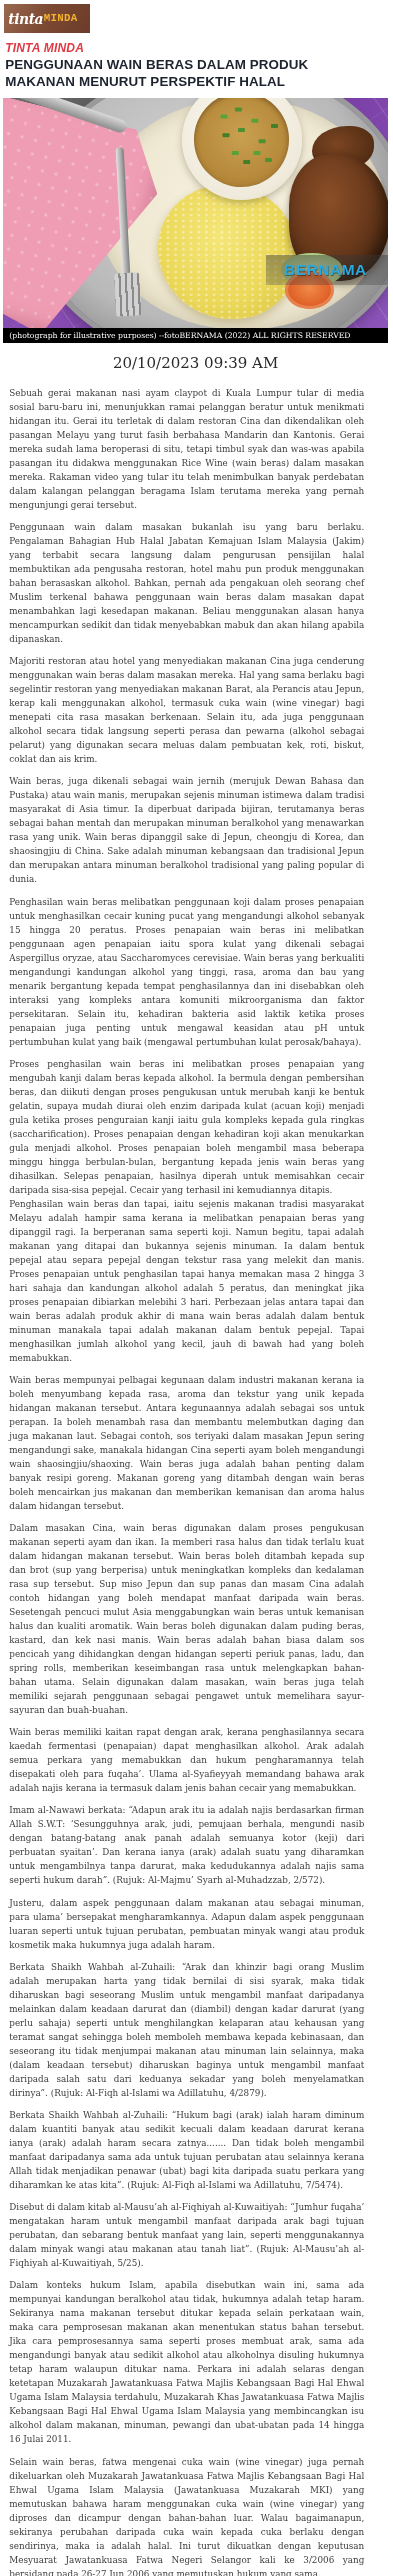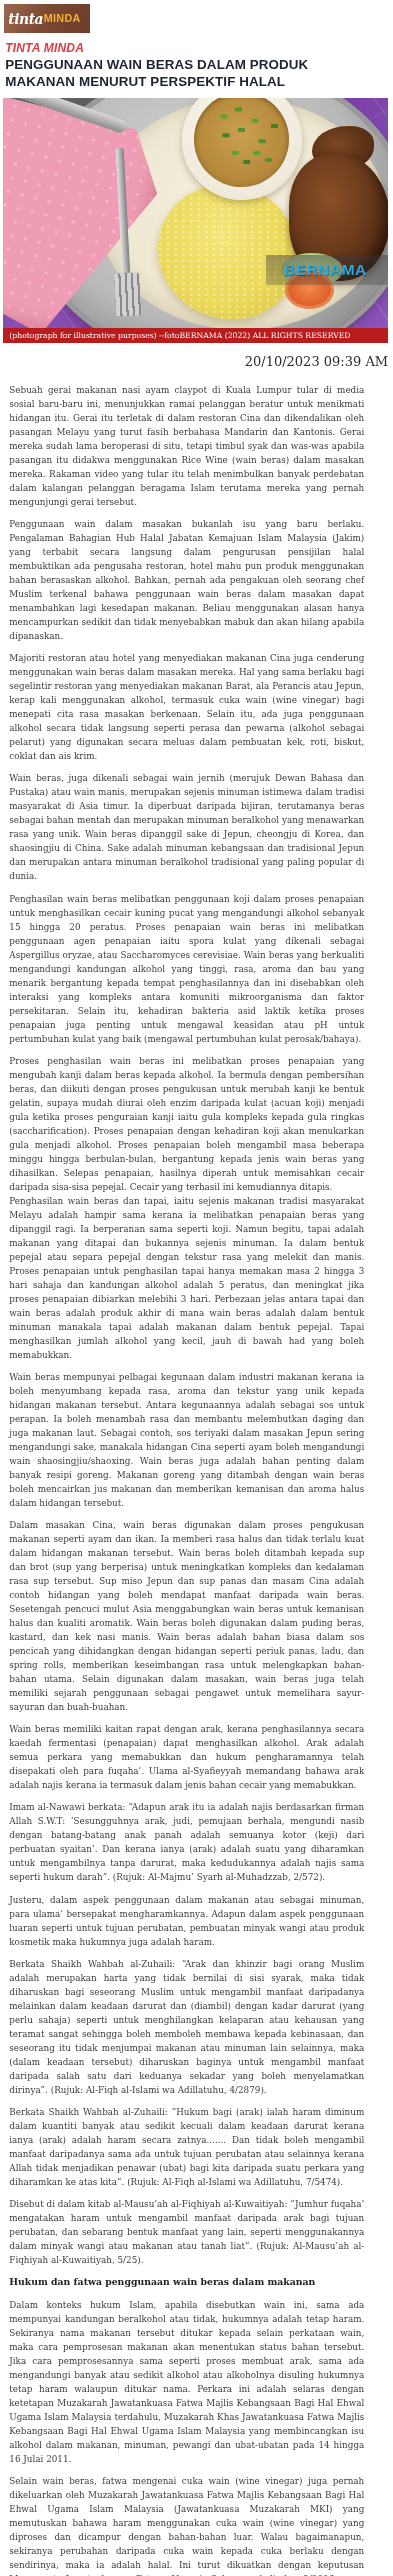--- a/index.html
+++ b/index.html
@@ -3,21 +3,21 @@
 <meta charset="utf-8">
 <style>
   html,body{margin:0;padding:0;background:#ffffff;}
   body{width:393px;font-family:"DejaVu Serif",serif;color:#3d3d3d;}
   .page{width:393px;box-sizing:border-box;padding:4.1px 4.1px 10.3px 3.1px;background:#fff;}
 
   
   .logo{width:86px;height:29px;background:linear-gradient(115deg,#9a6a50 0%,#7d4a33 45%,#6b3c2a 100%);
         display:flex;align-items:center;padding-left:4.1px;box-sizing:border-box;margin-left:1px;cursor:pointer;}
   .logo .script{font-family:"DejaVu Serif",serif;font-style:italic;font-weight:bold;color:#fff;font-size:14px;line-height:1;letter-spacing:-0.5px;}
-  .logo .boldword{font-family:Liberation Sans, sans-serif;font-weight:bold;color:#f2b22e;font-size:10.8px;line-height:1;margin-left:0.5px;letter-spacing:0.3px;}
+  .logo .boldword{font-family:Liberation Mono, monospace;font-weight:bold;color:#f2b22e;font-size:10.8px;line-height:1;margin-left:0.5px;letter-spacing:0.3px;}
   .category{margin:8.2px 0 2.1px 2.1px;font-family:"Liberation Sans",sans-serif;font-weight:bold;font-size:12px;letter-spacing:0.2px;color:#e03a44;font-style:italic;}
   .title{margin:1px 0 7.2px 2.1px;font-family:"Liberation Sans",sans-serif;font-weight:bold;font-size:13.4px;line-height:16.5px;color:#1d2430;letter-spacing:0.1px;width:371px;}
 
   
   .hero{width:385px;}
   .photo{position:relative;width:385px;height:230px;overflow:hidden;
          background:linear-gradient(125deg,#6f3d9b 0%,#8a4fb5 35%,#7a3fa6 60%,#8d55bb 100%);}
   .photo .cloth-lines{position:absolute;inset:0;
          background:repeating-linear-gradient(55deg,rgba(255,255,255,0.10) 0 1.5px,transparent 1.5px 29px),
                     repeating-linear-gradient(-35deg,rgba(255,255,255,0.06) 0 1px,transparent 1px 36px);}
@@ -67,26 +67,26 @@
   .fork{position:absolute;left:109px;top:49px;width:25px;height:170px;transform:rotate(-3deg);}
   .fork .handle{position:absolute;left:7.7px;top:0;width:8.8px;height:129px;border-radius:4.6px;
         background:linear-gradient(90deg,#e4e4e4,#9f9f9f 70%,#7c7c7c);}
   .fork .head{position:absolute;left:0;top:126px;width:25px;height:43px;border-radius:3.1px 3.1px 2.1px 2.1px;
         background:repeating-linear-gradient(90deg,#d2d2d2 0 4.1px,#8a8a8a 4.1px 6.2px);}
   .watermark-band{position:absolute;right:0;bottom:43px;width:122px;height:30px;
         background:linear-gradient(rgba(55,55,55,0.45),rgba(55,55,55,0.30));
         display:flex;align-items:center;padding-left:18px;box-sizing:border-box;}
   .watermark{font-family:"Liberation Sans",sans-serif;font-weight:bold;font-size:15.5px;letter-spacing:0.5px;
         color:#2aa9e0;text-shadow:0.5px 1px 1px rgba(0,0,0,0.45);}
-  .caption{width:385px;box-sizing:border-box;background:#b91c1c;color:#ffffff;
+  .caption{width:385px;box-sizing:border-box;background:#000000;color:#ffffff;
         font-family:"DejaVu Serif",serif;font-size:7.7px;line-height:15.5px;height:15.5px;padding-left:6.2px;
         white-space:nowrap;overflow:hidden;}
 
   
-  .date-row{width:385px;text-align:right;margin-top:11.3px;font-size:13px;color:#2b2b2b;}
+  .date-row{width:385px;text-align:center;margin-top:11.3px;font-size:15px;color:#2b2b2b;}
   .byline{margin:11.3px 0 0 6.2px;width:361px;font-size:9.3px;font-weight:bold;font-style:italic;color:#2b2b2b;}
 
   
   .article{margin:13.4px 0 0 6.2px;width:355px;}
   .para{margin:0 0 8.2px 0;font-size:8.8px;line-height:14px;text-align:justify;color:#3d3d3d;}
   .para.tight{margin-bottom:0;}
   .sec-heading{margin:0 0 8.2px 0;font-size:9.3px;line-height:14px;font-weight:bold;color:#222;font-family:"DejaVu Serif",serif;}
 </style>
 </head>
 <body>
@@ -143,19 +143,18 @@
       <p class="para tight">Proses penghasilan wain beras ini melibatkan proses penapaian yang mengubah kanji dalam beras kepada alkohol. Ia bermula dengan pembersihan beras, dan diikuti dengan proses pengukusan untuk merubah kanji ke bentuk gelatin, supaya mudah diurai oleh enzim daripada kulat (acuan koji) menjadi gula ketika proses penguraian kanji iaitu gula kompleks kepada gula ringkas (saccharification). Proses penapaian dengan kehadiran koji akan menukarkan gula menjadi alkohol. Proses penapaian boleh mengambil masa beberapa minggu hingga berbulan-bulan, bergantung kepada jenis wain beras yang dihasilkan. Selepas penapaian, hasilnya diperah untuk memisahkan cecair daripada sisa-sisa pepejal. Cecair yang terhasil ini kemudiannya ditapis.</p>
       <p class="para">Penghasilan wain beras dan tapai, iaitu sejenis makanan tradisi masyarakat Melayu adalah hampir sama kerana ia melibatkan penapaian beras yang dipanggil ragi. Ia berperanan sama seperti koji. Namun begitu, tapai adalah makanan yang ditapai dan bukannya sejenis minuman. Ia dalam bentuk pepejal atau separa pepejal dengan tekstur rasa yang melekit dan manis. Proses penapaian untuk penghasilan tapai hanya memakan masa 2 hingga 3 hari sahaja dan kandungan alkohol adalah 5 peratus, dan meningkat jika proses penapaian dibiarkan melebihi 3 hari. Perbezaan jelas antara tapai dan wain beras adalah produk akhir di mana wain beras adalah dalam bentuk minuman manakala tapai adalah makanan dalam bentuk pepejal. Tapai menghasilkan jumlah alkohol yang kecil, jauh di bawah had yang boleh memabukkan.</p>
       <p class="para">Wain beras mempunyai pelbagai kegunaan dalam industri makanan kerana ia boleh menyumbang kepada rasa, aroma dan tekstur yang unik kepada hidangan makanan tersebut. Antara kegunaannya adalah sebagai sos untuk perapan. Ia boleh menambah rasa dan membantu melembutkan daging dan juga makanan laut. Sebagai contoh, sos teriyaki dalam masakan Jepun sering mengandungi sake, manakala hidangan Cina seperti ayam boleh mengandungi wain shaosingjiu/shaoxing. Wain beras juga adalah bahan penting dalam banyak resipi goreng. Makanan goreng yang ditambah dengan wain beras boleh mencairkan jus makanan dan memberikan kemanisan dan aroma halus dalam hidangan tersebut.</p>
       <p class="para">Dalam masakan Cina, wain beras digunakan dalam proses pengukusan makanan seperti ayam dan ikan. Ia memberi rasa halus dan tidak terlalu kuat dalam hidangan makanan tersebut. Wain beras boleh ditambah kepada sup dan brot (sup yang berperisa) untuk meningkatkan kompleks dan kedalaman rasa sup tersebut. Sup miso Jepun dan sup panas dan masam Cina adalah contoh hidangan yang boleh mendapat manfaat daripada wain beras. Sesetengah pencuci mulut Asia menggabungkan wain beras untuk kemanisan halus dan kualiti aromatik. Wain beras boleh digunakan dalam puding beras, kastard, dan kek nasi manis. Wain beras adalah bahan biasa dalam sos pencicah yang dihidangkan dengan hidangan seperti periuk panas, ladu, dan spring rolls, memberikan keseimbangan rasa untuk melengkapkan bahan-bahan utama. Selain digunakan dalam masakan, wain beras juga telah memiliki sejarah penggunaan sebagai pengawet untuk memelihara sayur-sayuran dan buah-buahan.</p>
       <p class="para">Wain beras memiliki kaitan rapat dengan arak, kerana penghasilannya secara kaedah fermentasi (penapaian) dapat menghasilkan alkohol. Arak adalah semua perkara yang memabukkan dan hukum pengharamannya telah disepakati oleh para fuqaha’. Ulama al-Syafieyyah memandang bahawa arak adalah najis kerana ia termasuk dalam jenis bahan cecair yang memabukkan.</p>
       <p class="para">Imam al-Nawawi berkata: “Adapun arak itu ia adalah najis berdasarkan firman Allah S.W.T: ‘Sesungguhnya arak, judi, pemujaan berhala, mengundi nasib dengan batang-batang anak panah adalah semuanya kotor (keji) dari perbuatan syaitan’. Dan kerana ianya (arak) adalah suatu yang diharamkan untuk mengambilnya tanpa darurat, maka kedudukannya adalah najis sama seperti hukum darah”. (Rujuk: Al-Majmu’ Syarh al-Muhadzzab, 2/572).</p>
       <p class="para">Justeru, dalam aspek penggunaan dalam makanan atau sebagai minuman, para ulama’ bersepakat mengharamkannya. Adapun dalam aspek penggunaan luaran seperti untuk tujuan perubatan, pembuatan minyak wangi atau produk kosmetik maka hukumnya juga adalah haram.</p>
       <p class="para">Berkata Shaikh Wahbah al-Zuhaili: “Arak dan khinzir bagi orang Muslim adalah merupakan harta yang tidak bernilai di sisi syarak, maka tidak diharuskan bagi seseorang Muslim untuk mengambil manfaat daripadanya melainkan dalam keadaan darurat dan (diambil) dengan kadar darurat (yang perlu sahaja) seperti untuk menghilangkan kelaparan atau kehausan yang teramat sangat sehingga boleh memboleh membawa kepada kebinasaan, dan seseorang itu tidak menjumpai makanan atau minuman lain selainnya, maka (dalam keadaan tersebut) diharuskan baginya untuk mengambil manfaat daripada salah satu dari keduanya sekadar yang boleh menyelamatkan dirinya”. (Rujuk: Al-Fiqh al-Islami wa Adillatuhu, 4/2879).</p>
       <p class="para">Berkata Shaikh Wahbah al-Zuhaili: “Hukum bagi (arak) ialah haram diminum dalam kuantiti banyak atau sedikit kecuali dalam keadaan darurat kerana ianya (arak) adalah haram secara zatnya....... Dan tidak boleh mengambil manfaat daripadanya sama ada untuk tujuan perubatan atau selainnya kerana Allah tidak menjadikan penawar (ubat) bagi kita daripada suatu perkara yang diharamkan ke atas kita”. (Rujuk: Al-Fiqh al-Islami wa Adillatuhu, 7/5474).</p>
       <p class="para">Disebut di dalam kitab al-Mausu’ah al-Fiqhiyah al-Kuwaitiyah: “Jumhur fuqaha’ mengatakan haram untuk mengambil manfaat daripada arak bagi tujuan perubatan, dan sebarang bentuk manfaat yang lain, seperti menggunakannya dalam minyak wangi atau makanan atau tanah liat”. (Rujuk: Al-Mausu’ah al-Fiqhiyah al-Kuwaitiyah, 5/25).</p>
-      <h2 class="sec-heading">Hukum dan fatwa penggunaan wain beras dalam makanan</h2>
       <p class="para">Dalam konteks hukum Islam, apabila disebutkan wain ini, sama ada mempunyai kandungan beralkohol atau tidak, hukumnya adalah tetap haram. Sekiranya nama makanan tersebut ditukar kepada selain perkataan wain, maka cara pemprosesan makanan akan menentukan status bahan tersebut. Jika cara pemprosesannya sama seperti proses membuat arak, sama ada mengandungi banyak atau sedikit alkohol atau alkoholnya disuling hukumnya tetap haram walaupun ditukar nama. Perkara ini adalah selaras dengan ketetapan Muzakarah Jawatankuasa Fatwa Majlis Kebangsaan Bagi Hal Ehwal Ugama Islam Malaysia terdahulu, Muzakarah Khas Jawatankuasa Fatwa Majlis Kebangsaan Bagi Hal Ehwal Ugama Islam Malaysia yang membincangkan isu alkohol dalam makanan, minuman, pewangi dan ubat-ubatan pada 14 hingga 16 Julai 2011.</p>
       <p class="para">Selain wain beras, fatwa mengenai cuka wain (wine vinegar) juga pernah dikeluarkan oleh Muzakarah Jawatankuasa Fatwa Majlis Kebangsaan Bagi Hal Ehwal Ugama Islam Malaysia (Jawatankuasa Muzakarah MKI) yang memutuskan bahawa haram menggunakan cuka wain (wine vinegar) yang diproses dan dicampur dengan bahan-bahan luar. Walau bagaimanapun, sekiranya perubahan daripada cuka wain kepada cuka berlaku dengan sendirinya, maka ia adalah halal. Ini turut dikuatkan dengan keputusan Mesyuarat Jawatankuasa Fatwa Negeri Selangor kali ke 3/2006 yang bersidang pada 26-27 Jun 2006 yang memutuskan hukum yang sama.</p>
     </div>
 
 </div>
 
 
 </body></html>

